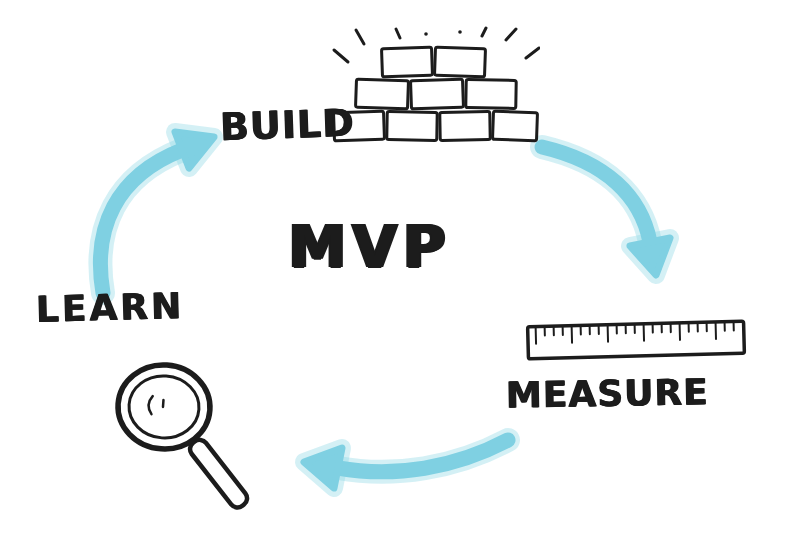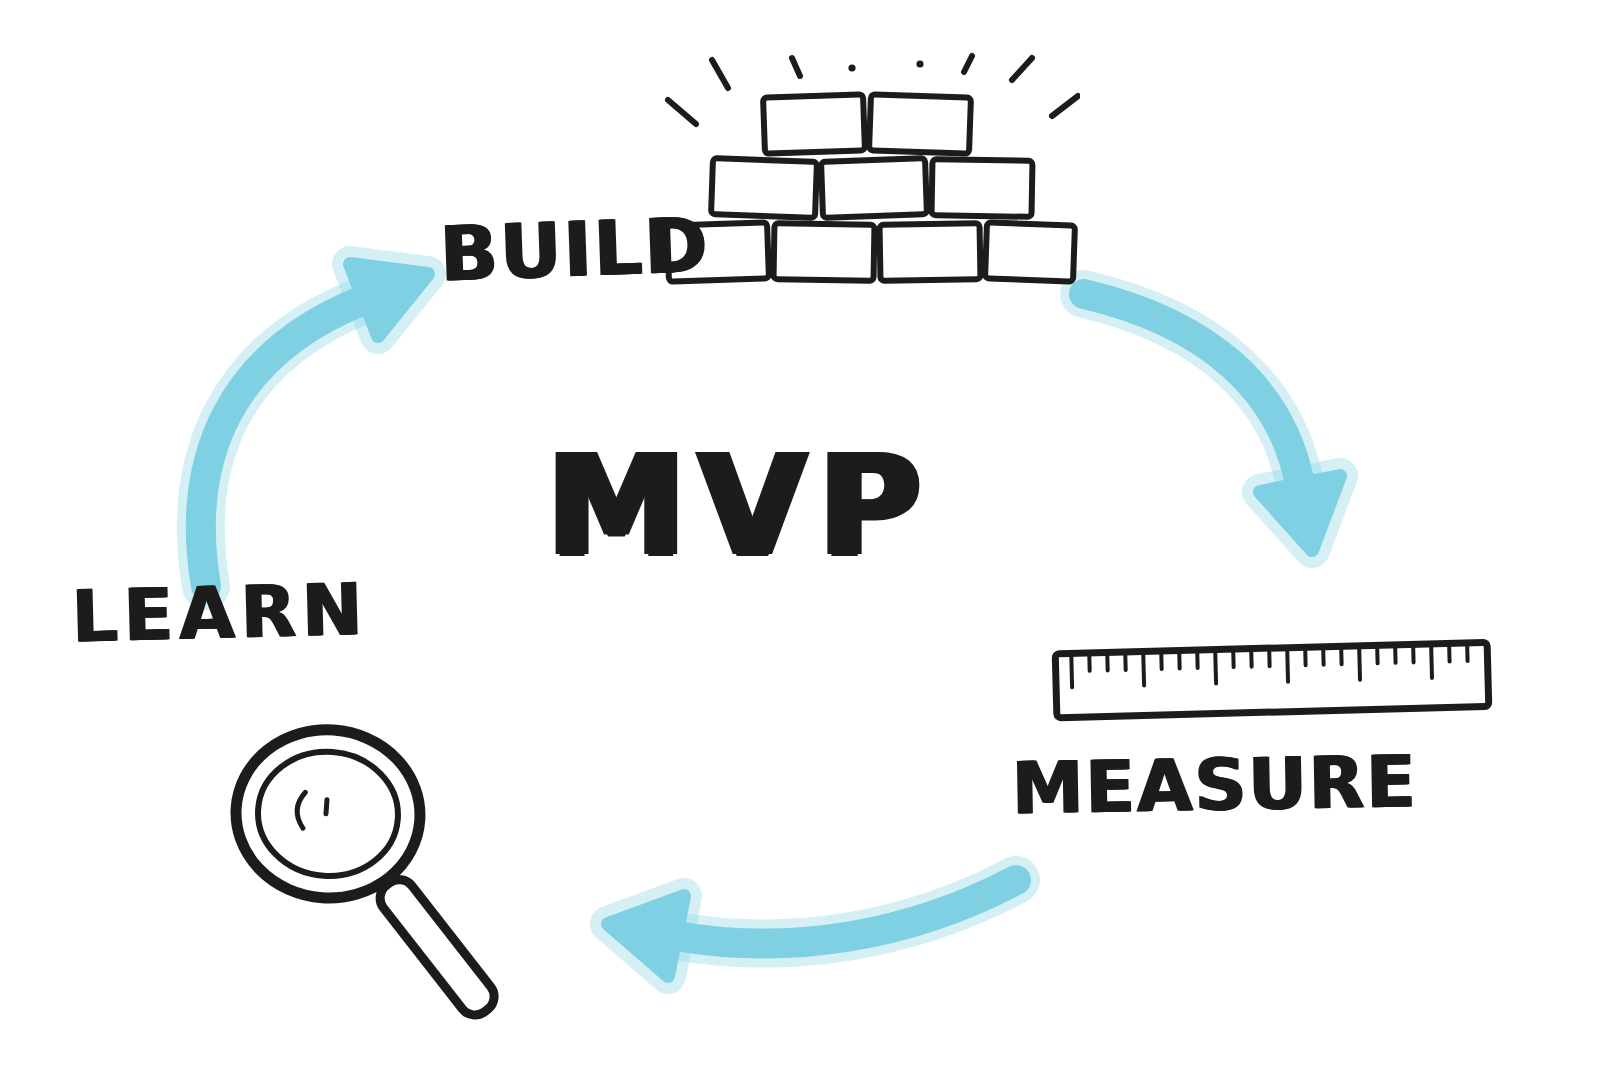--- a/index.html
+++ b/index.html
@@ -8,21 +8,21 @@
     font-family:"DejaVu Sans","Liberation Sans",sans-serif;color:#1c1c1c;
   }
   .layer{position:absolute;left:0;top:0;width:800px;height:533px;}
   .label{
     position:absolute;font-weight:bold;color:#1c1c1c;line-height:1;
     letter-spacing:1px;white-space:nowrap;
     text-shadow:0.6px 0 0 #1c1c1c,-0.6px 0 0 #1c1c1c;
   }
   .center-label{
     position:absolute;left:232px;top:218px;width:276px;text-align:center;
-    font-size:70px;font-weight:bold;line-height:1;color:#1c1c1c;letter-spacing:6px;
+    font-size:58px;font-weight:bold;line-height:1;color:#1c1c1c;letter-spacing:6px;
     text-shadow:2px 0 0 #1c1c1c,-2px 0 0 #1c1c1c,0 1px 0 #1c1c1c;
   }
   .lbl-build{left:220px;top:106px;font-size:38px;transform:rotate(-2deg);}
   .lbl-measure{left:506px;top:376px;font-size:36px;transform:rotate(-1deg);}
   .lbl-learn{left:36px;top:290px;font-size:36px;letter-spacing:3px;transform:rotate(-1.5deg);}
   .icon{position:absolute;}
   .icon-bricks{left:330px;top:26px;}
   .icon-ruler{left:524px;top:312px;}
   .icon-magnifier{left:98px;top:356px;}
   .arrow-soft{stroke:#8fd7e5;fill:none;stroke-linecap:round;stroke-width:24;opacity:.38;}

